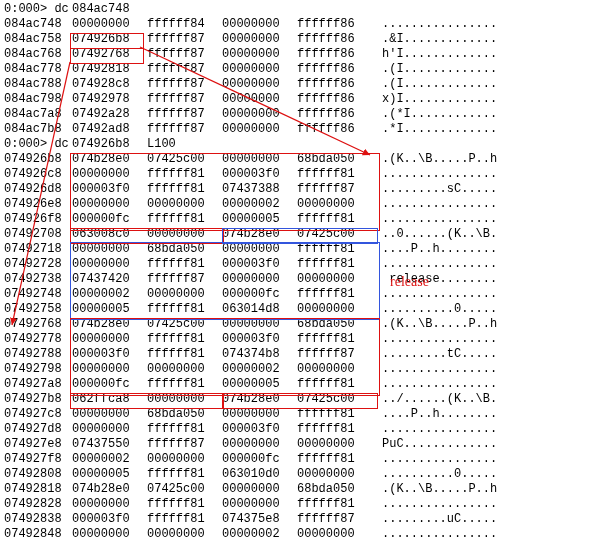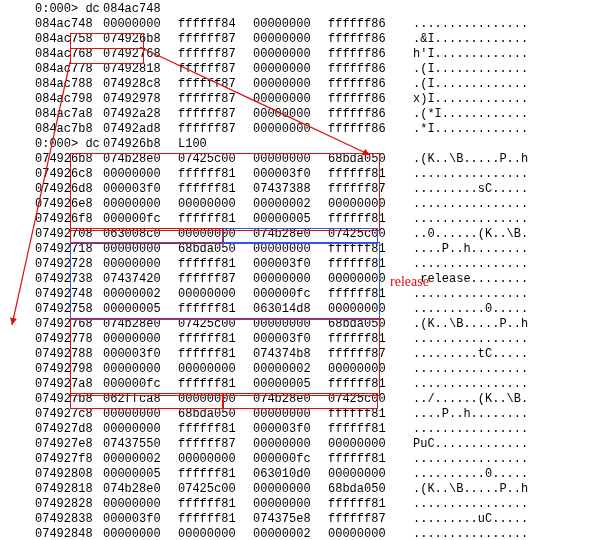--- a/index.html
+++ b/index.html
@@ -13,21 +13,21 @@
     overflow:hidden;
     position:relative;
     color:#000;
   }
   .hex-dump{
     white-space:pre;
     padding:2px 4px;
   }
   .row{display:block;}
   .addr,.h0,.h1,.h2,.h3,.asc{display:inline-block;}
-  .addr{width:68px;margin-left:31px;}
+  .addr{width:68px;}
   .h0,.h1,.h2,.h3{width:75px;}
   .asc{padding-left:10px;color:#000;}
   .box{
     position:absolute;
     border:1px solid;
     background:transparent;
     pointer-events:none;
   }
   .red{border-color:#d11;}
   .blue{border-color:#35d;}

